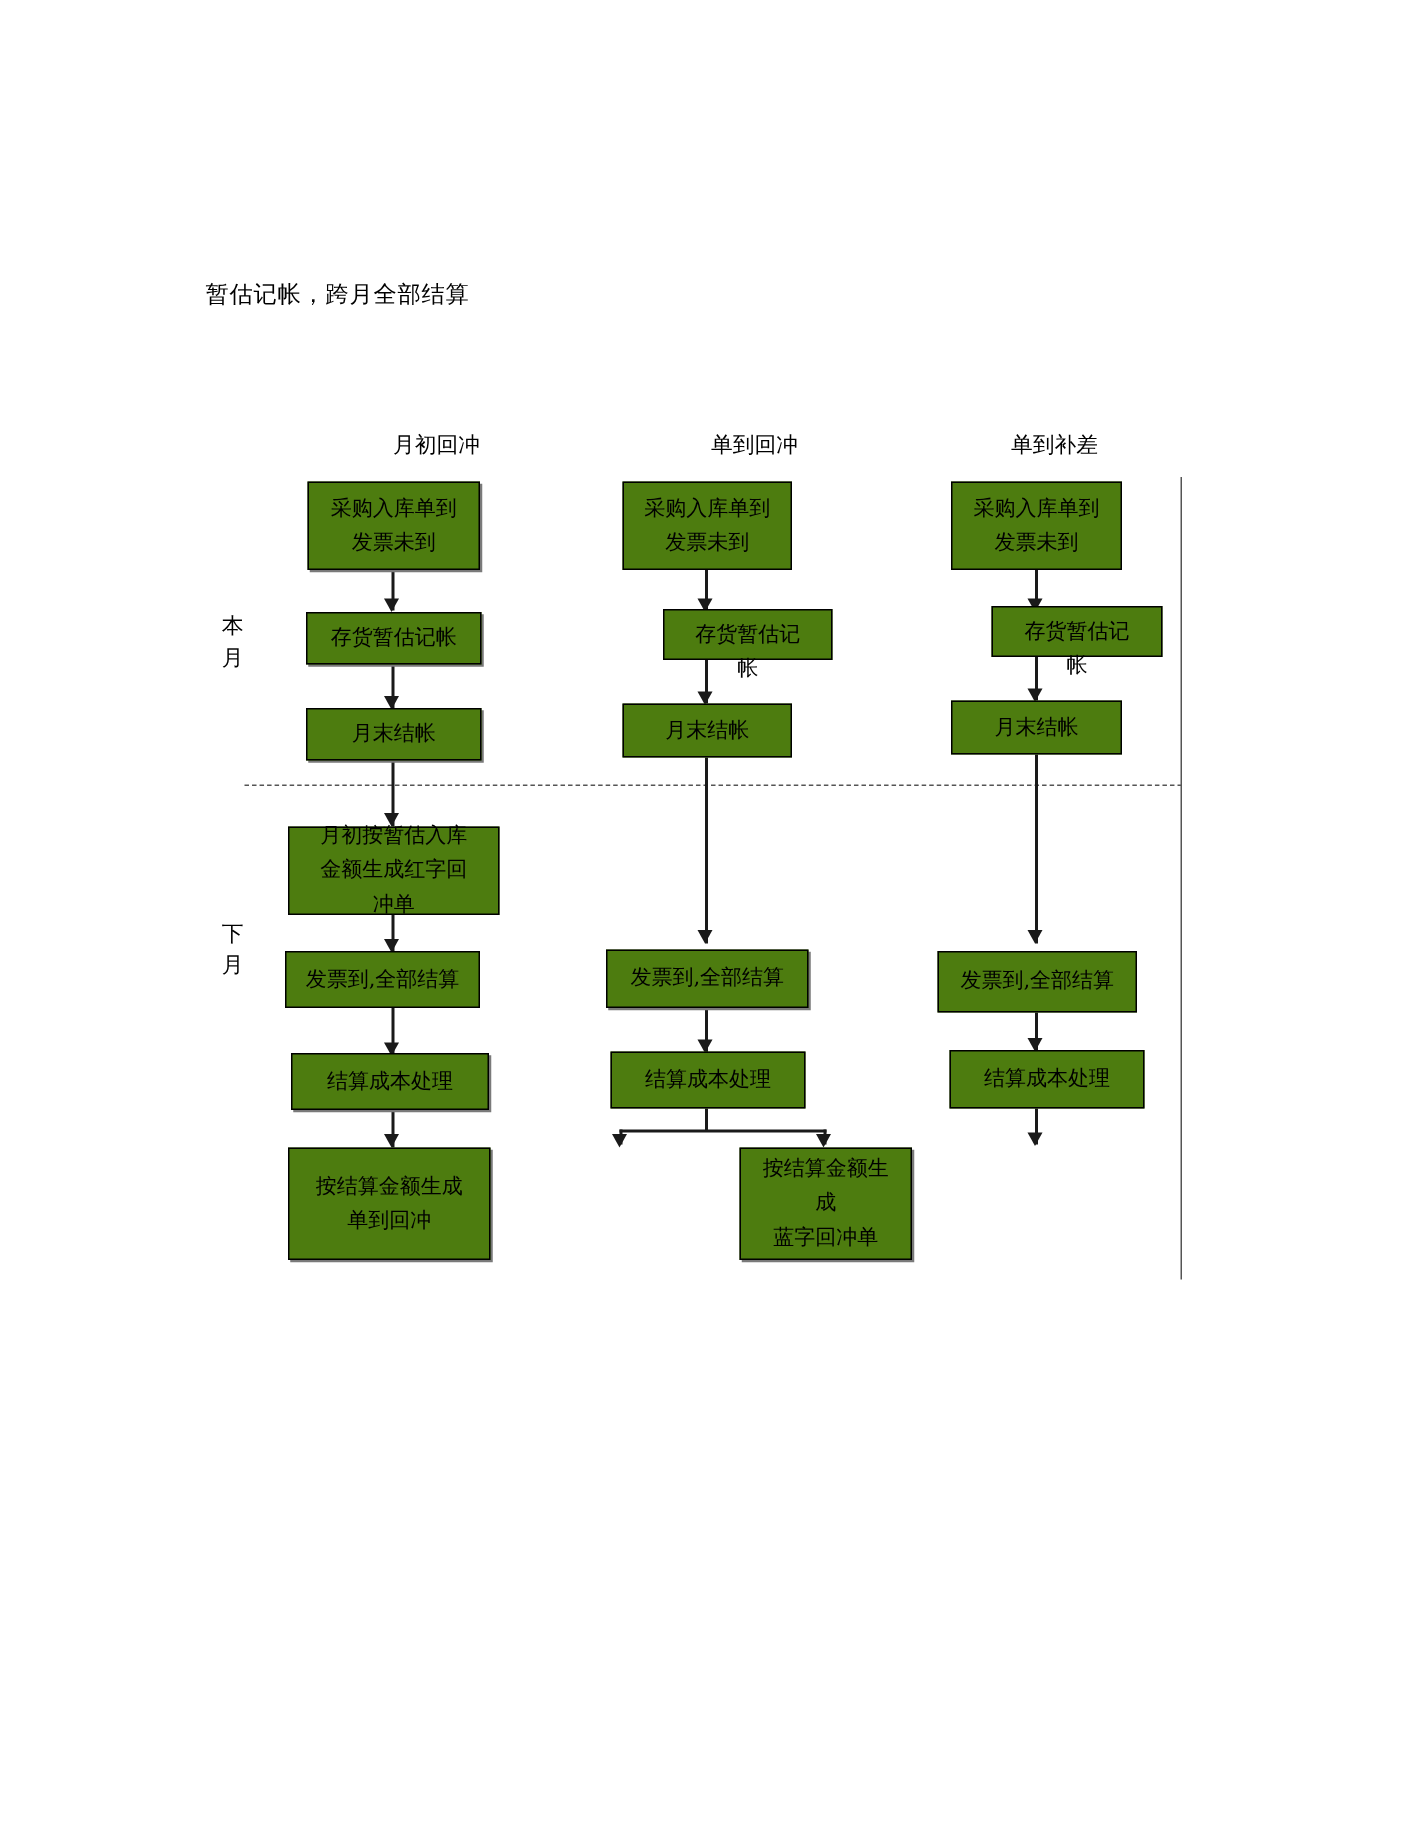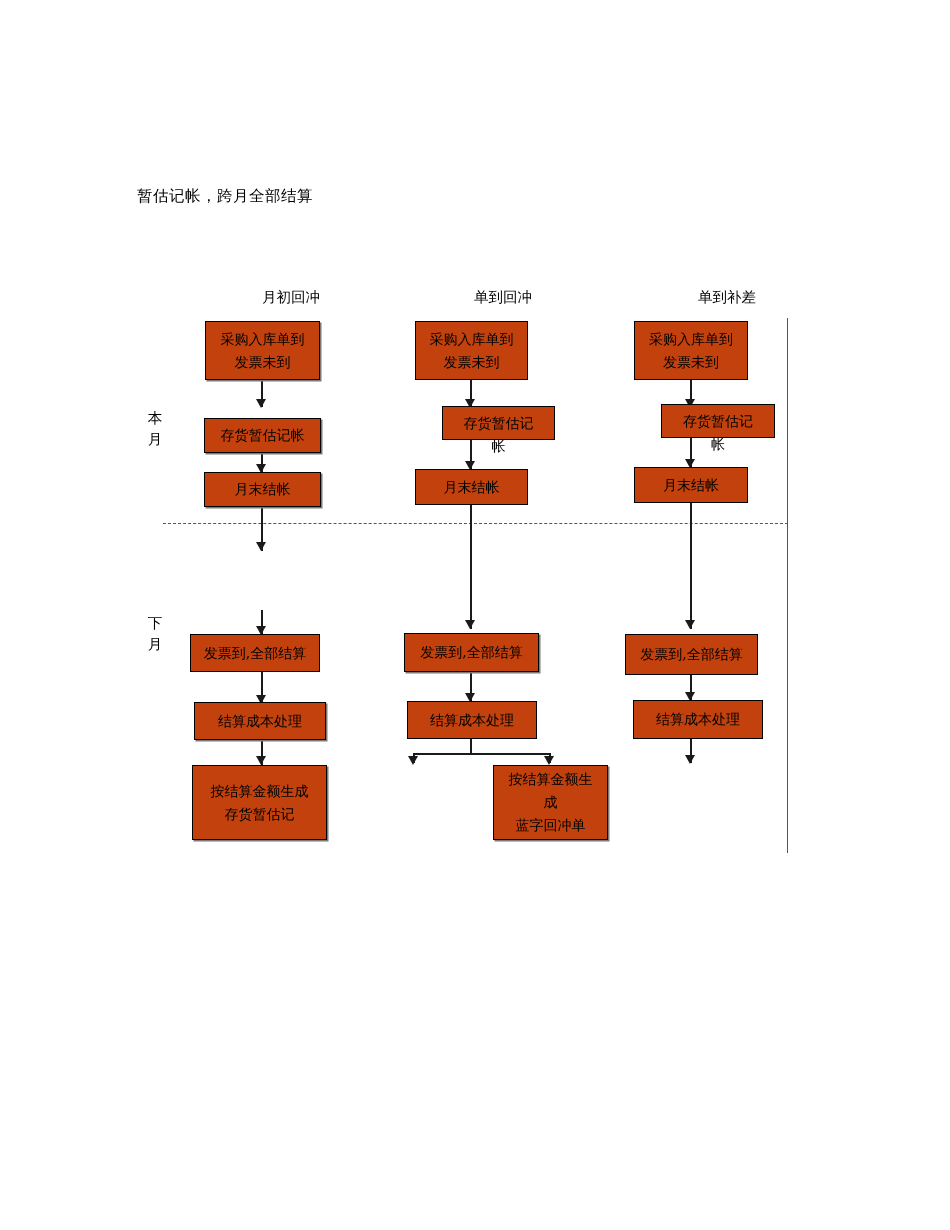--- a/index.html
+++ b/index.html
@@ -47,21 +47,21 @@
     line-height: 21px;
     width: 18px;
     text-align: center;
     word-break: break-all;
   }
 
   
   .node {
     position: absolute;
     box-sizing: border-box;
-    background: #c2410c;
+    background: #4d7c0f;
     border: 1px solid #000000;
     font-size: 14px;
     line-height: 23px;
     text-align: center;
     display: flex;
     align-items: center;
     justify-content: center;
     white-space: pre-line;
     z-index: 3;
   }
@@ -115,54 +115,57 @@
 </style>
 </head>
 <body>
 
 <div id="canvas">
 
   <div class="doc-title">暂估记帐，跨月全部结算</div>
 
   <div class="col-header" style="left:200px; top:288px; width:120px;">月初回冲</div>
   <div class="col-header" style="left:412px; top:288px; width:120px;">单到回冲</div>
-  <div class="col-header" style="left:636px; top:288px; width:120px;">单到补差</div>
+  <div class="col-header" style="left:612px; top:288px; width:120px;">单到补差</div>
 
   <div class="period-label" style="left:146px; top:408px;">本月</div>
   <div class="period-label" style="left:146px; top:613px;">下月</div>
 
   <div class="divider-dashed" style="left:163px; top:523px; width:625px;"></div>
   <div class="divider-vertical" style="left:787px; top:318px; height:535px;"></div>
 
   <div class="node shadowed" style="left:205px; top:321px; width:115px; height:59px;">采购入库单到
 发票未到</div>
   <div class="vline" style="left:261px; top:380px; height:27px;"></div>
   <div class="arrowhead" style="left:256px; top:399px;"></div>
 
-  <div class="node shadowed" style="left:204px; top:408px; width:117px; height:35px;margin-top:10px;">存货暂估记帐</div>
+  <div class="node shadowed" style="left:204px; top:408px; width:117px; height:35px;">存货暂估记帐</div>
   <div class="vline" style="left:261px; top:443px; height:29px;"></div>
   <div class="arrowhead" style="left:256px; top:464px;"></div>
 
   <div class="node shadowed" style="left:204px; top:472px; width:117px; height:35px;">月末结帐</div>
   <div class="vline" style="left:261px; top:507px; height:44px;"></div>
   <div class="arrowhead" style="left:256px; top:542px;"></div>
 
+  <div class="node" style="left:192px; top:551px; width:141px; height:59px;">月初按暂估入库
+金额生成红字回
+冲单</div>
   <div class="vline" style="left:261px; top:610px; height:26px;"></div>
   <div class="arrowhead" style="left:256px; top:626px;"></div>
 
   <div class="node" style="left:190px; top:634px; width:130px; height:38px;">发票到,全部结算</div>
   <div class="vline" style="left:261px; top:672px; height:32px;"></div>
   <div class="arrowhead" style="left:256px; top:695px;"></div>
 
   <div class="node shadowed" style="left:194px; top:702px; width:132px; height:38px;">结算成本处理</div>
   <div class="vline" style="left:261px; top:740px; height:25px;"></div>
   <div class="arrowhead" style="left:256px; top:756px;"></div>
 
   <div class="node shadowed" style="left:192px; top:765px; width:135px; height:75px;">按结算金额生成
-存货暂估记</div>
+单到回冲</div>
 
   <div class="node" style="left:415px; top:321px; width:113px; height:59px;">采购入库单到
 发票未到</div>
   <div class="vline" style="left:470px; top:380px; height:27px;"></div>
   <div class="arrowhead" style="left:465px; top:399px;"></div>
 
   <div class="node overflow-text" style="left:415px; top:406px; width:113px; height:34px;">存货暂估记
 帐</div>
   <div class="vline" style="left:470px; top:440px; height:29px;"></div>
   <div class="arrowhead" style="left:465px; top:461px;"></div>

